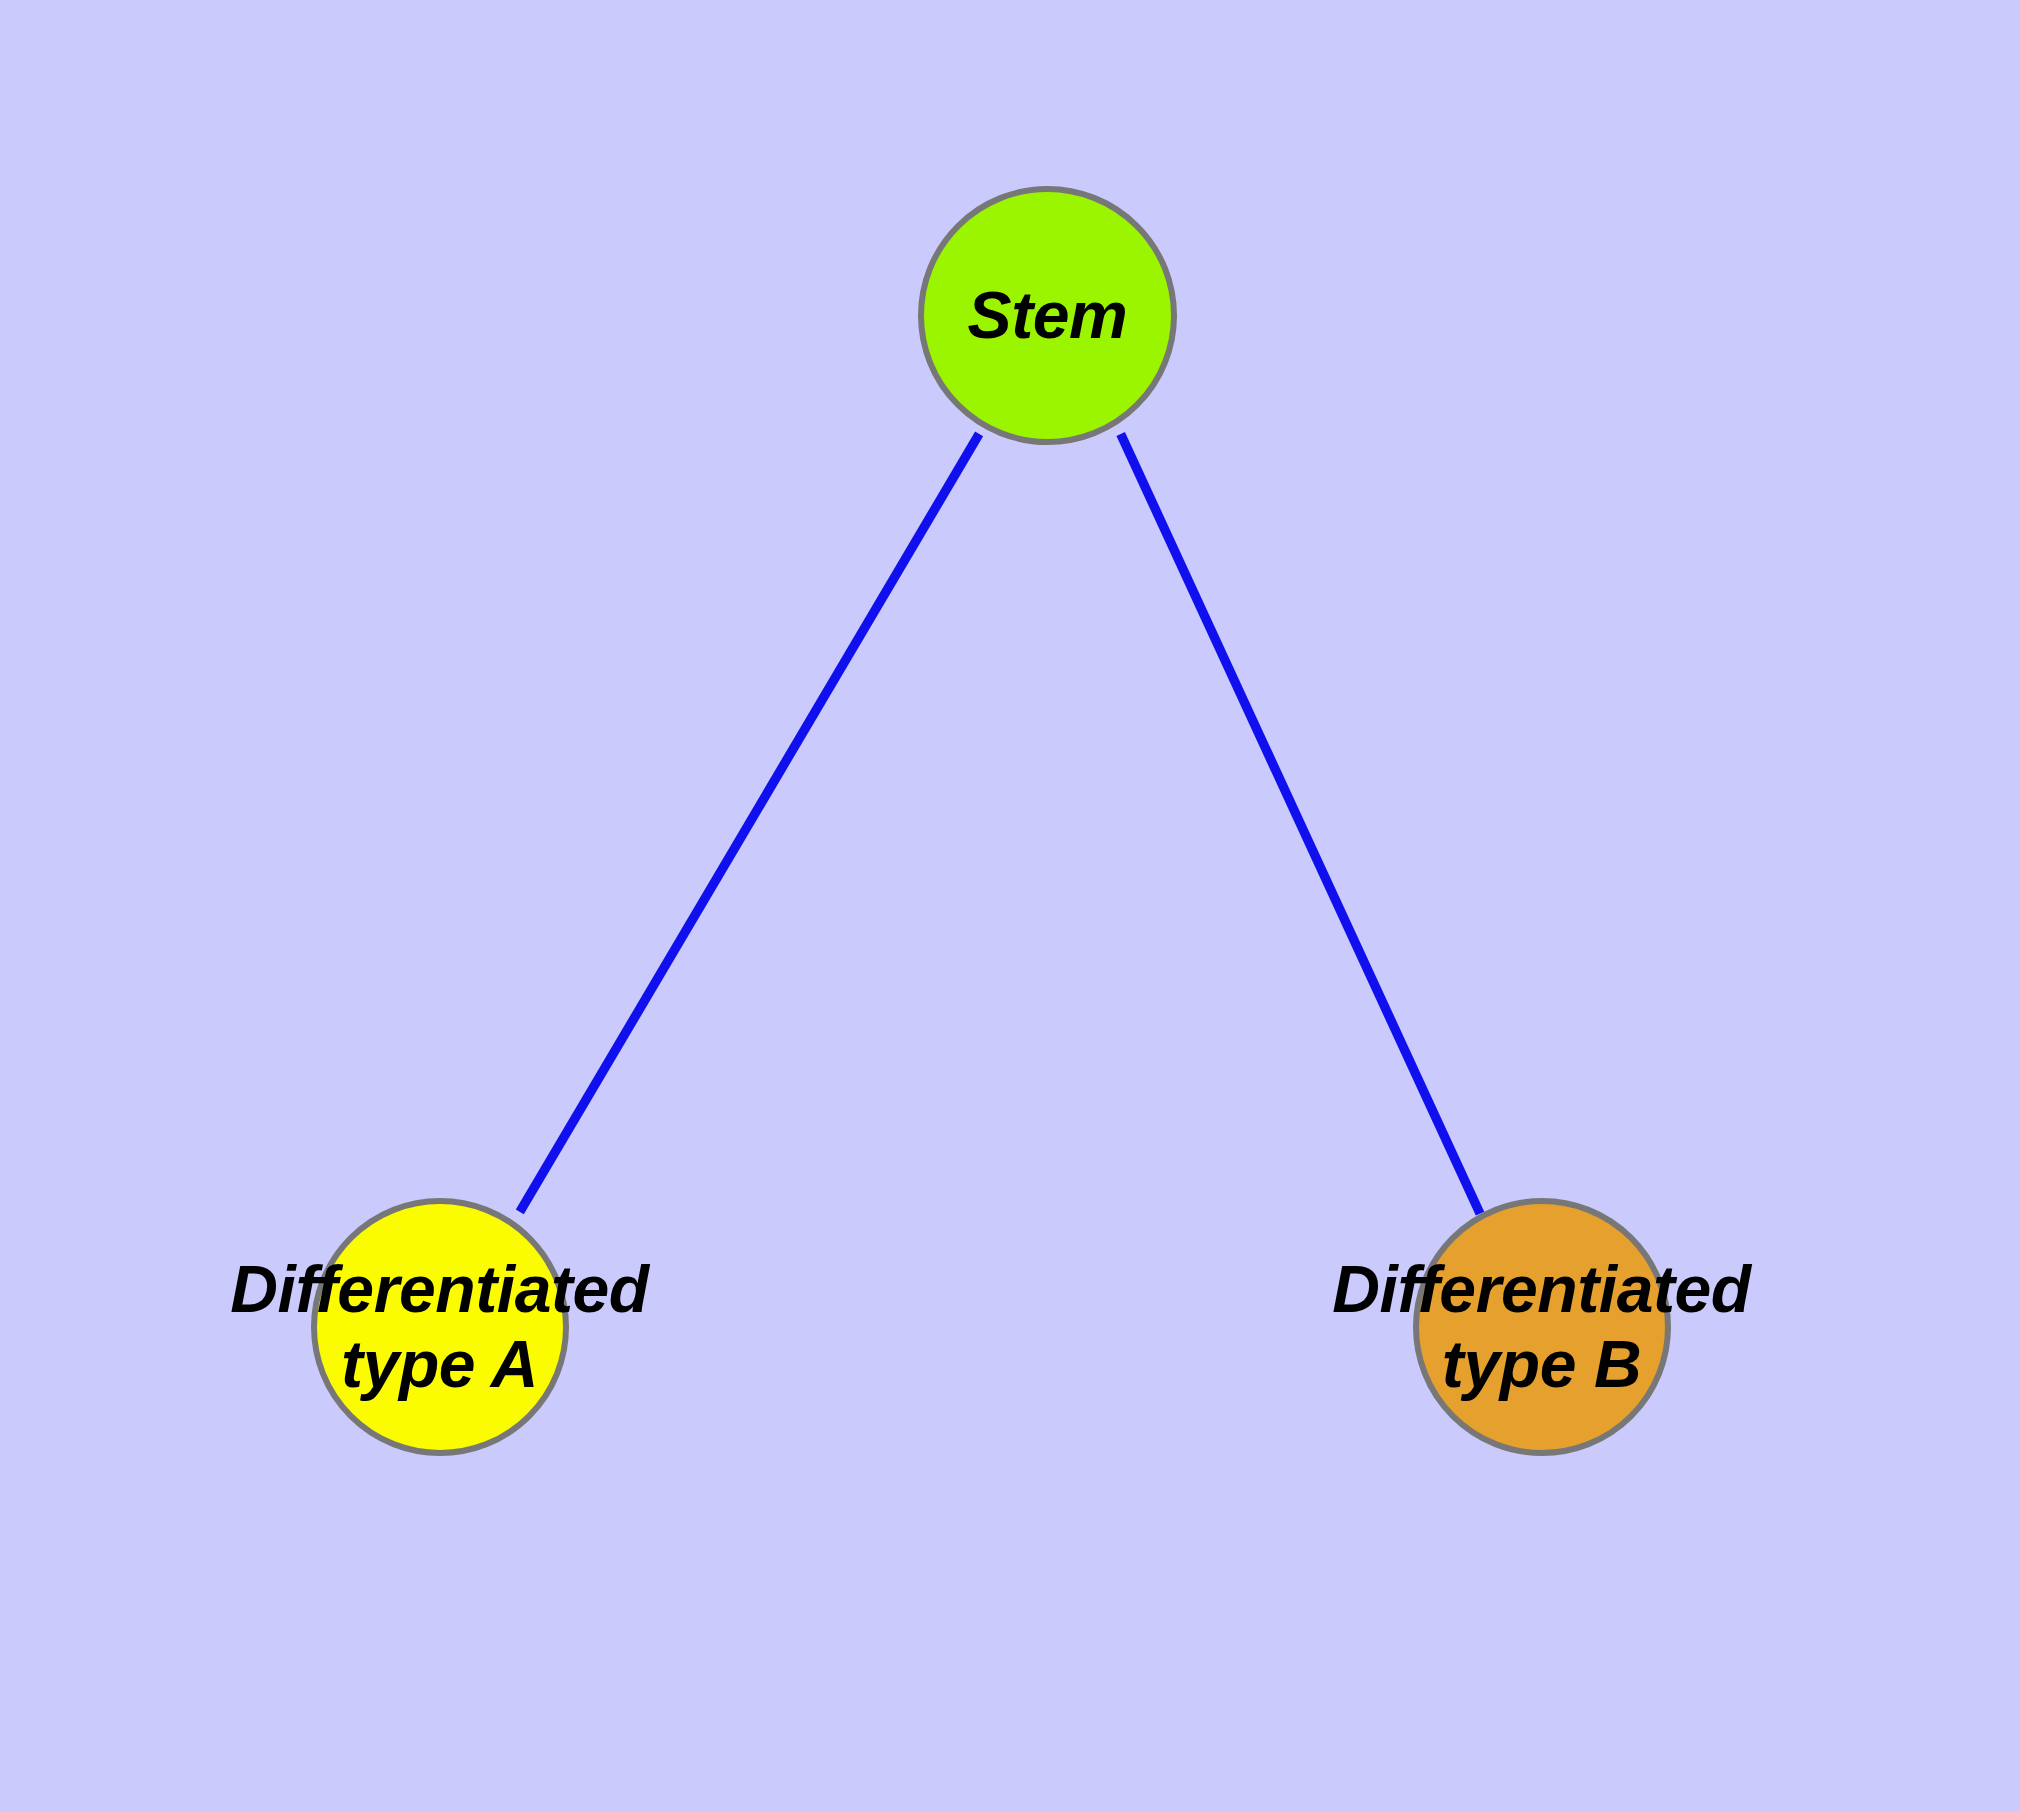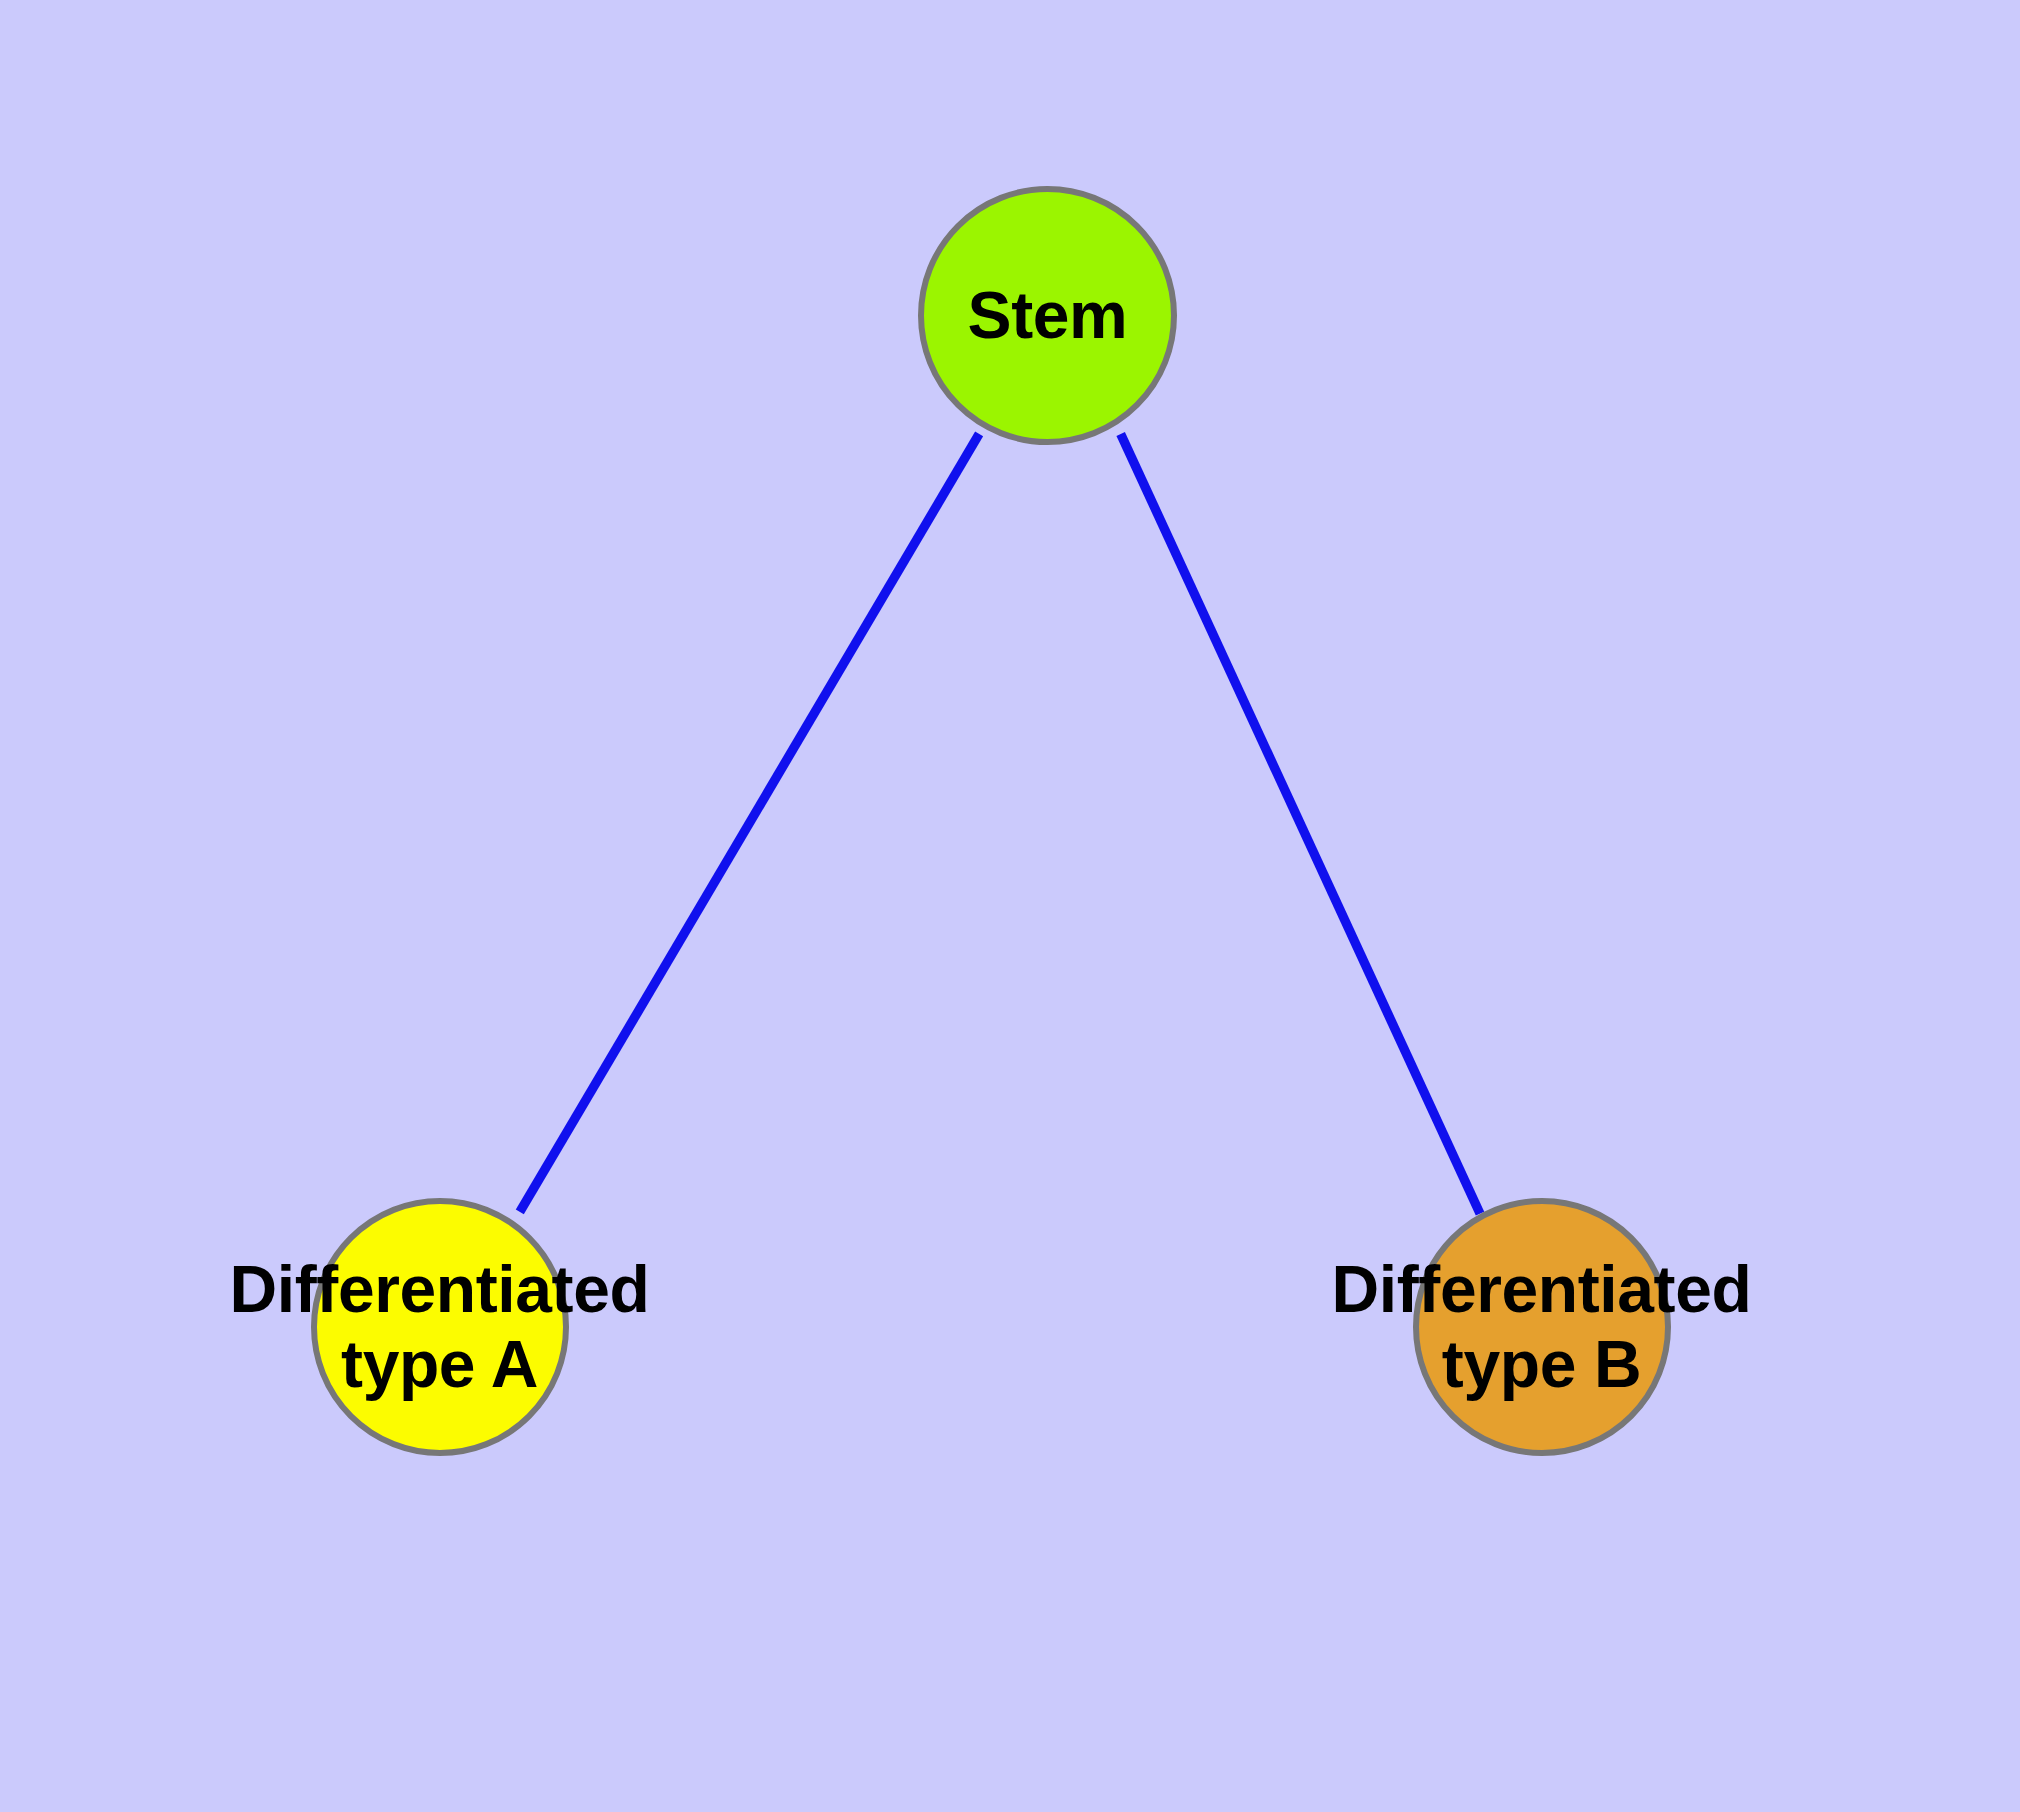--- a/index.html
+++ b/index.html
@@ -38,20 +38,21 @@
   .node-label {
     position: absolute;
     text-align: center;
     color: #000000;
     font-weight: bold;
     font-family: "Liberation Sans", sans-serif;
     white-space: pre;
     line-height: 1.14;
     letter-spacing: -0.4px;
     pointer-events: none;
+    font-style: italic;
   }
   .label-stem {
     font-size: 66px;
   }
   .label-leaf {
     font-size: 66px;
   }
 </style>
 </head>
 <body>

